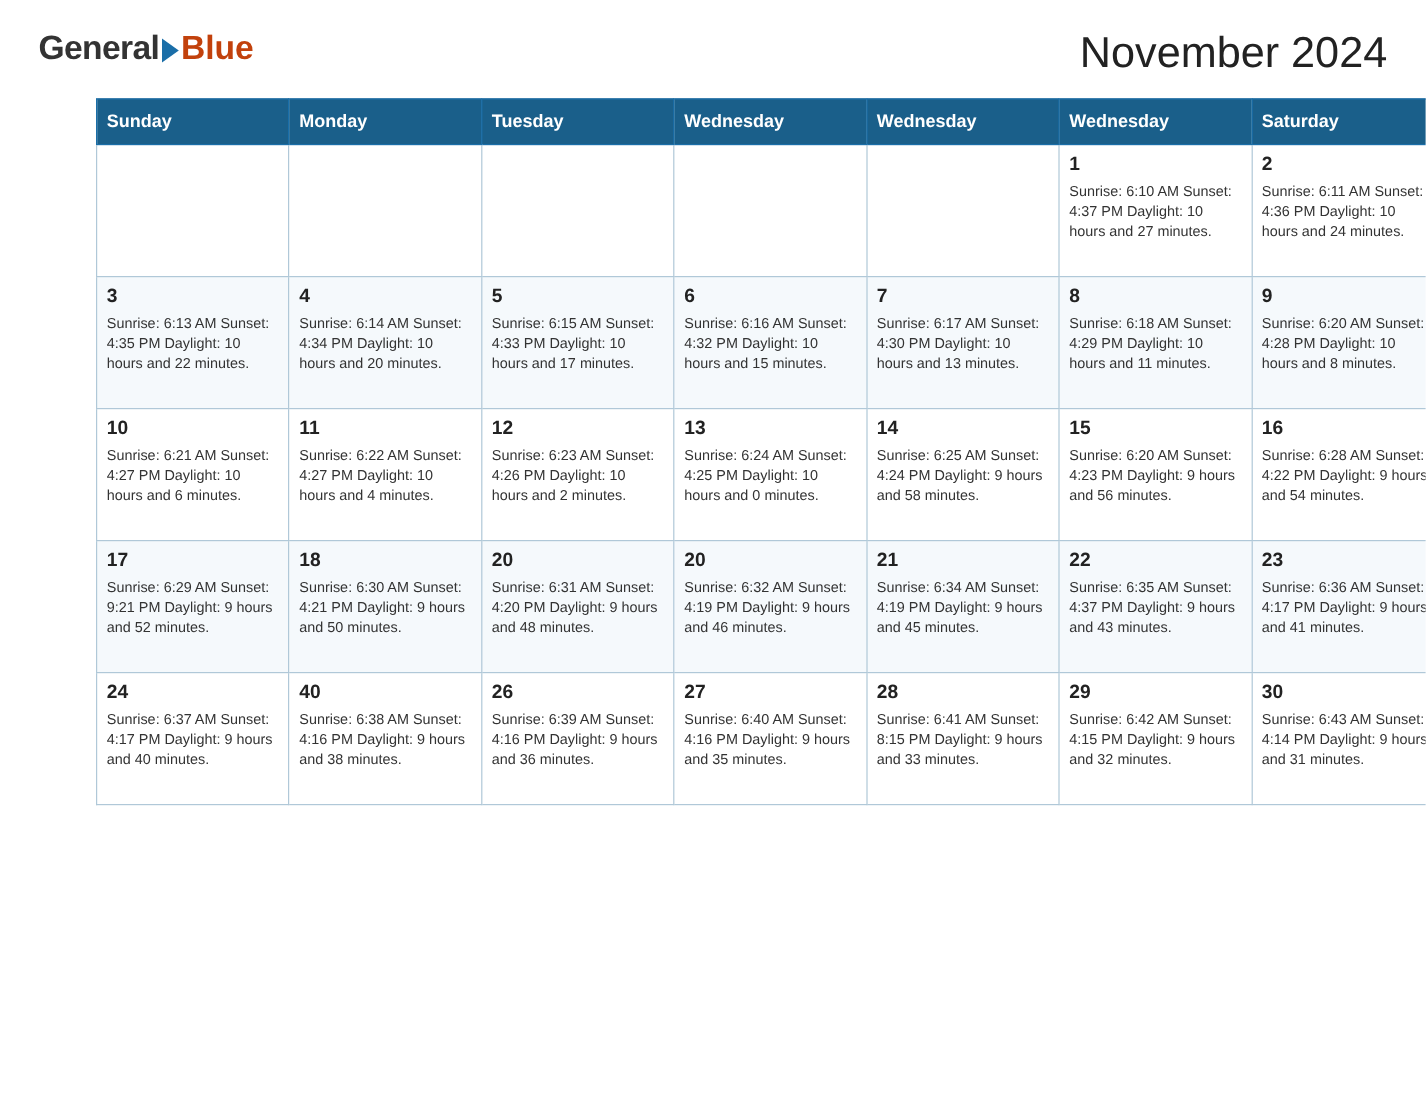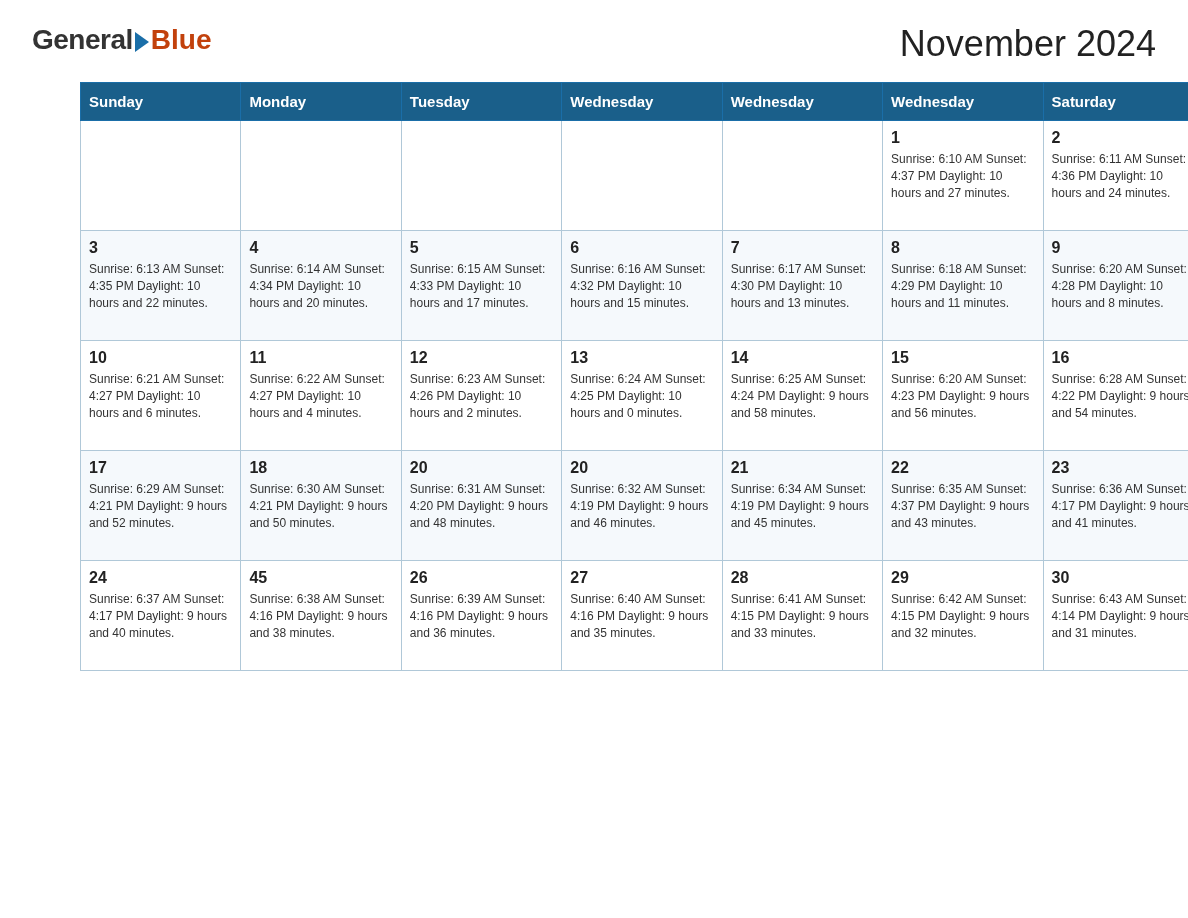--- a/index.html
+++ b/index.html
@@ -254,21 +254,21 @@
           <div class="day-info">Sunrise: 6:28 AM
 Sunset: 4:22 PM
 Daylight: 9 hours
 and 54 minutes.</div>
         </td>
       </tr>
       <tr>
         <td>
           <span class="day-num">17</span>
           <div class="day-info">Sunrise: 6:29 AM
-Sunset: 4:21 PM
+Sunset: 9:21 PM
 Daylight: 9 hours
 and 52 minutes.</div>
         </td>
         <td>
           <span class="day-num">18</span>
           <div class="day-info">Sunrise: 6:30 AM
 Sunset: 4:21 PM
 Daylight: 9 hours
 and 50 minutes.</div>
         </td>
@@ -310,21 +310,21 @@
       </tr>
       <tr>
         <td>
           <span class="day-num">24</span>
           <div class="day-info">Sunrise: 6:37 AM
 Sunset: 4:17 PM
 Daylight: 9 hours
 and 40 minutes.</div>
         </td>
         <td>
-          <span class="day-num">45</span>
+          <span class="day-num">40</span>
           <div class="day-info">Sunrise: 6:38 AM
 Sunset: 4:16 PM
 Daylight: 9 hours
 and 38 minutes.</div>
         </td>
         <td>
           <span class="day-num">26</span>
           <div class="day-info">Sunrise: 6:39 AM
 Sunset: 4:16 PM
 Daylight: 9 hours
@@ -333,21 +333,21 @@
         <td>
           <span class="day-num">27</span>
           <div class="day-info">Sunrise: 6:40 AM
 Sunset: 4:16 PM
 Daylight: 9 hours
 and 35 minutes.</div>
         </td>
         <td>
           <span class="day-num">28</span>
           <div class="day-info">Sunrise: 6:41 AM
-Sunset: 4:15 PM
+Sunset: 8:15 PM
 Daylight: 9 hours
 and 33 minutes.</div>
         </td>
         <td>
           <span class="day-num">29</span>
           <div class="day-info">Sunrise: 6:42 AM
 Sunset: 4:15 PM
 Daylight: 9 hours
 and 32 minutes.</div>
         </td>

